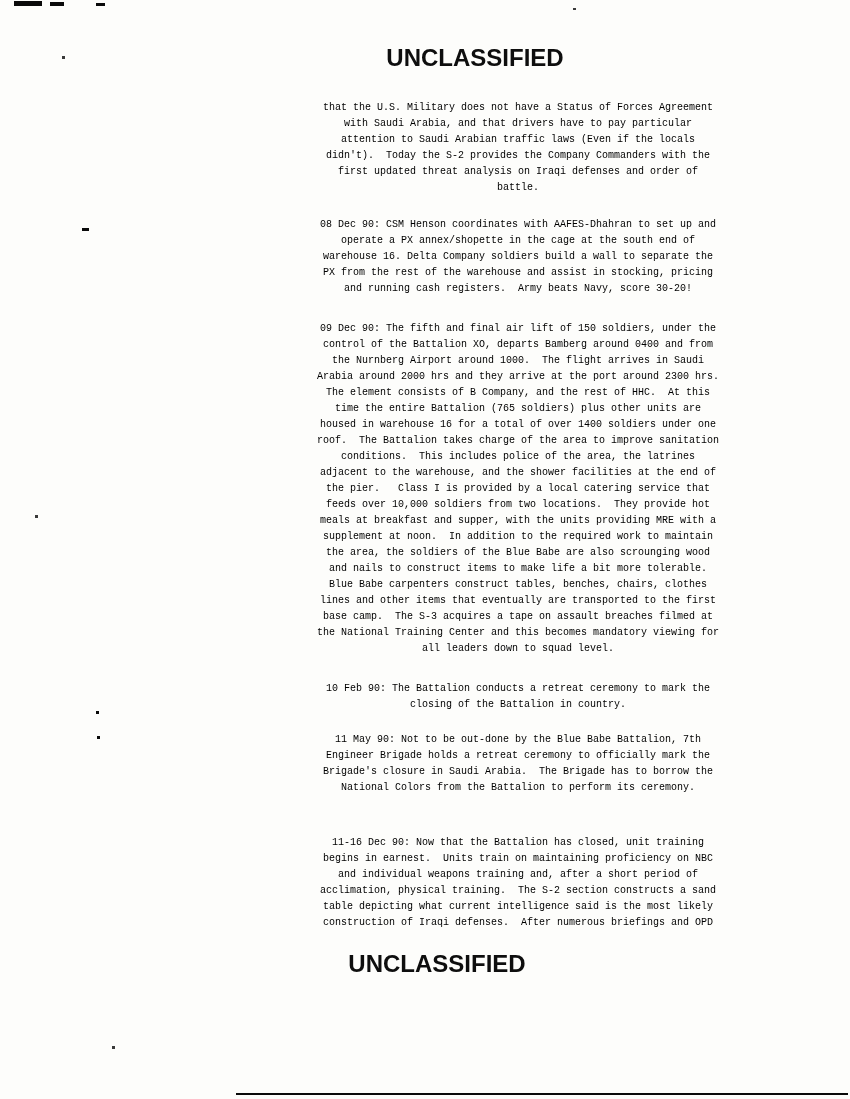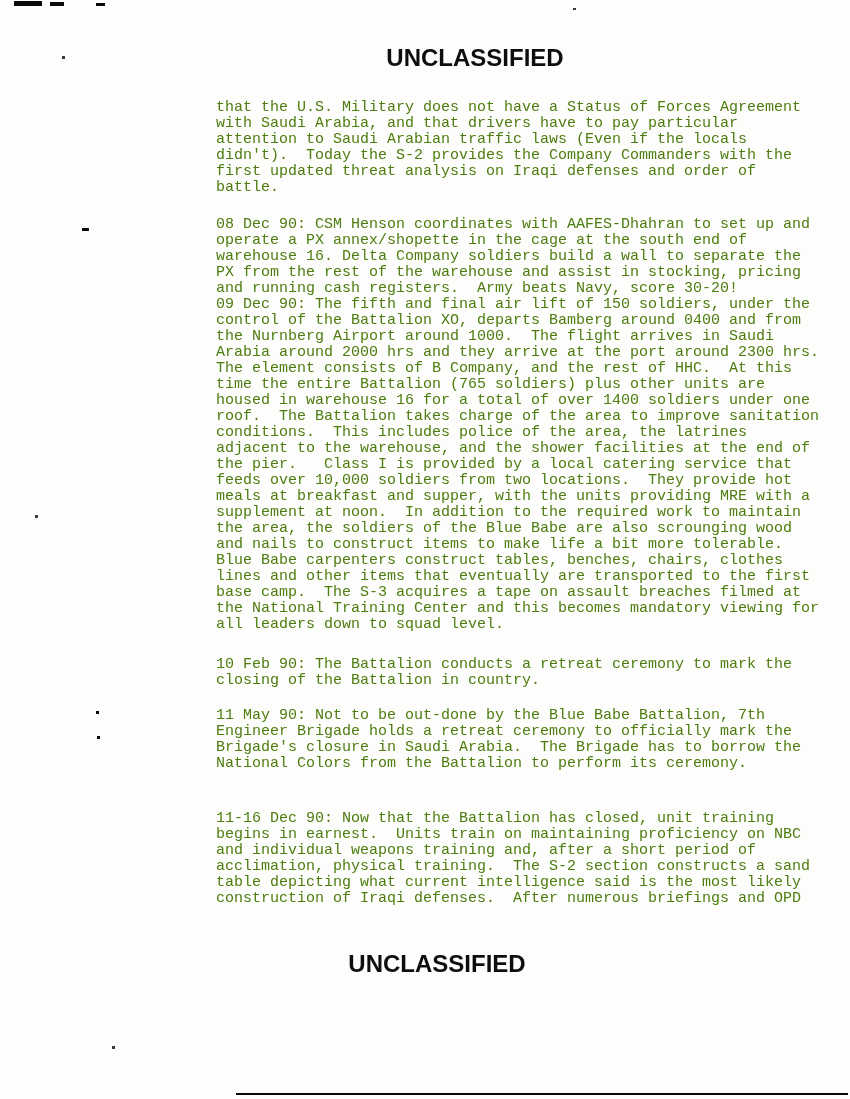--- a/index.html
+++ b/index.html
@@ -6,49 +6,50 @@
     margin: 0;
     padding: 0;
     background: #ffffff;
   }
   .page {
     position: relative;
     width: 850px;
     height: 1099px;
     background: #fdfdfb;
     overflow: hidden;
+    text-align: center;
   }
   .classification {
     position: absolute;
     margin: 0;
     font-family: "Liberation Sans", sans-serif;
     font-weight: bold;
     color: #0e0e0e;
     font-size: 24px;
     white-space: nowrap;
     transform: translateX(-50%);
   }
   .classification.top    { top: 44px;  left: 475px; }
   .classification.bottom { top: 950px; left: 437px; }
   .body-text {
     position: absolute;
-    left: 216px;
+    left: 208px;
     top: 100px;
     width: 620px;
     font-family: "Liberation Mono", "DejaVu Sans Mono", monospace;
-    font-size: 15px;
+    font-size: 10px;
     line-height: 16px;
-    color: #4d7c0f;
+    color: #000000;
   }
   .para {
     margin: 0;
     white-space: pre-wrap;
   }
   .para:nth-of-type(1) { margin-bottom: 21px; }
-  .para:nth-of-type(2) { }
+  .para:nth-of-type(2) { margin-bottom: 24px; }
   .para:nth-of-type(3) { margin-bottom: 24px;  }
   .para:nth-of-type(4) { margin-bottom: 19px; }
   .para:nth-of-type(5) { margin-bottom: 39px; }
   .artifact {
     position: absolute;
     background: #0a0a0a;
   }
   .artifact.faint { background: #3a3a3a; }
 </style>
 </head>

